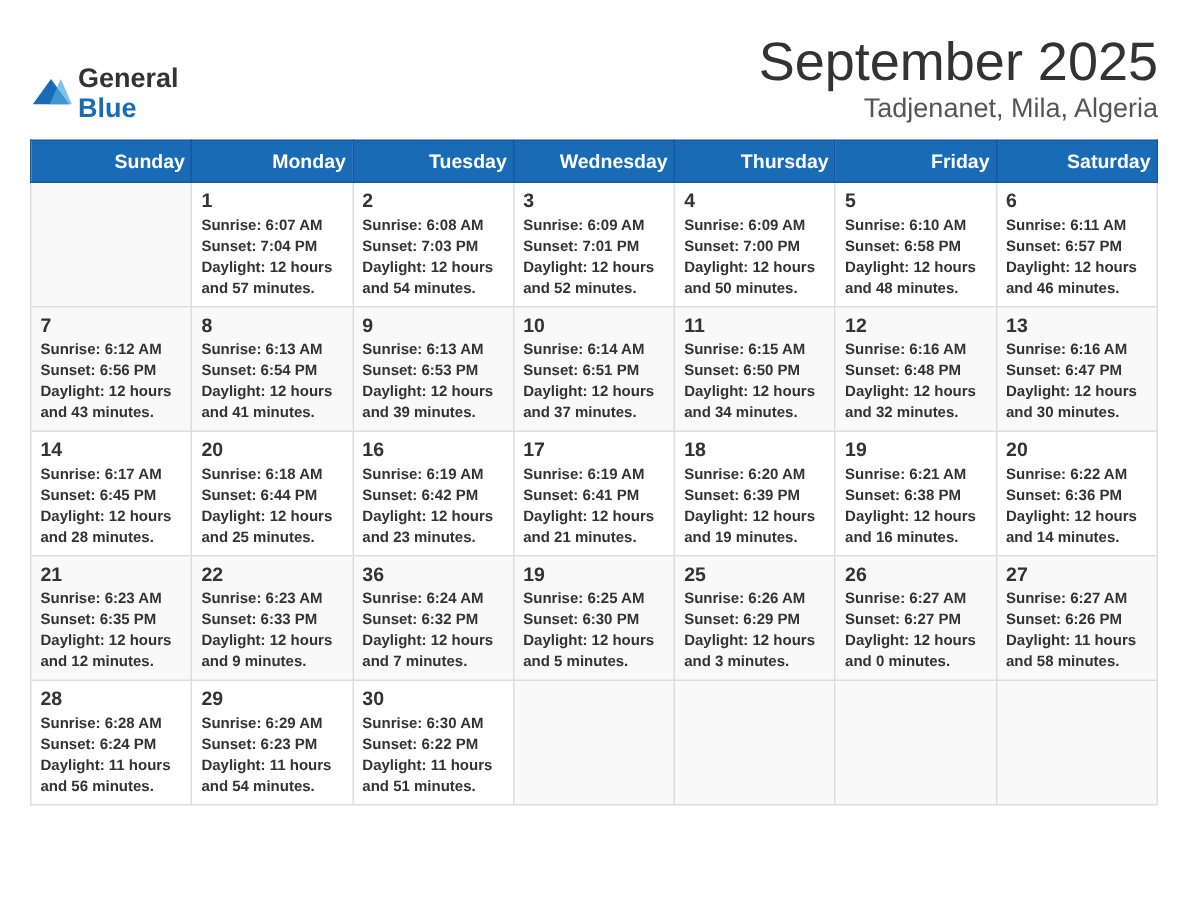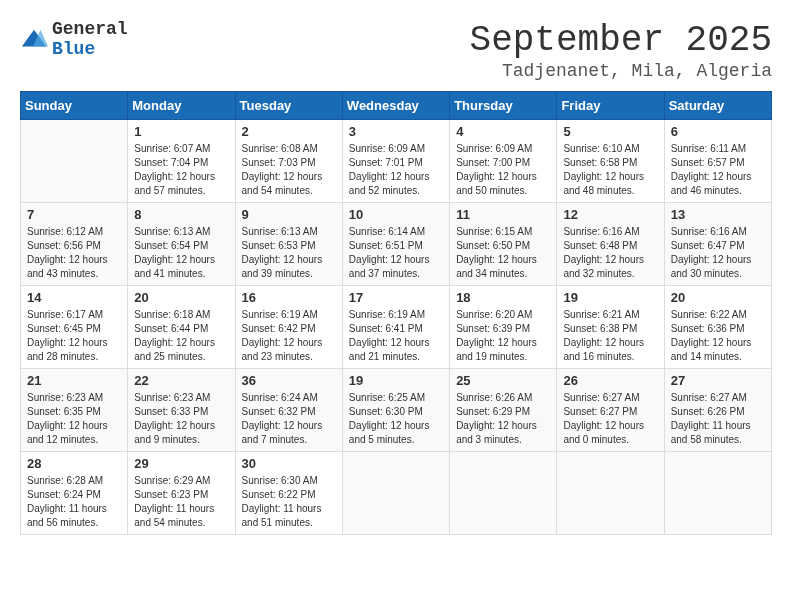--- a/index.html
+++ b/index.html
@@ -6,23 +6,22 @@
     body {
       font-family: Arial, sans-serif;
       background: #fff;
       width: 792px;
       min-height: 612px;
       padding: 20px;
     }
     .header {
       display: flex;
       justify-content: space-between;
-      align-items: flex-start;
+      align-items: flex-end;
       margin-bottom: 10px;
-      font-family: Liberation Mono, monospace;
     }
     .logo {
       display: flex;
       align-items: center;
       gap: 4px;
     }
     .logo-text {
       display: flex;
       flex-direction: column;
       line-height: 1.1;
@@ -47,21 +46,21 @@
       width: 100%;
       border-collapse: collapse;
       border: 1px solid #ccc;
     }
     .calendar th {
       background-color: #1a6bb5;
       color: white;
       font-size: 13px;
       font-weight: bold;
       padding: 6px 4px;
-      text-align: left;
+      text-align: right;
       border: 1px solid #1558a0;
     }
     .calendar td {
       vertical-align: top;
       width: 107px;
       min-height: 90px;
       padding: 4px 6px;
       border: 1px solid #ddd;
       font-size: 10px;
       color: #333;
@@ -72,20 +71,21 @@
     }
     .day-number {
       font-size: 13px;
       font-weight: bold;
       margin-bottom: 3px;
     }
     .cell-info {
       line-height: 1.4;
       font-size: 10px;
       color: #333;
+      font-weight: bold;
     }
     tr:nth-child(even) td:not(.empty) {
       background: #f9f9f9;
     }
   </style>
 </head>
 <body>
 
 <div class="header">
   <div class="logo">

